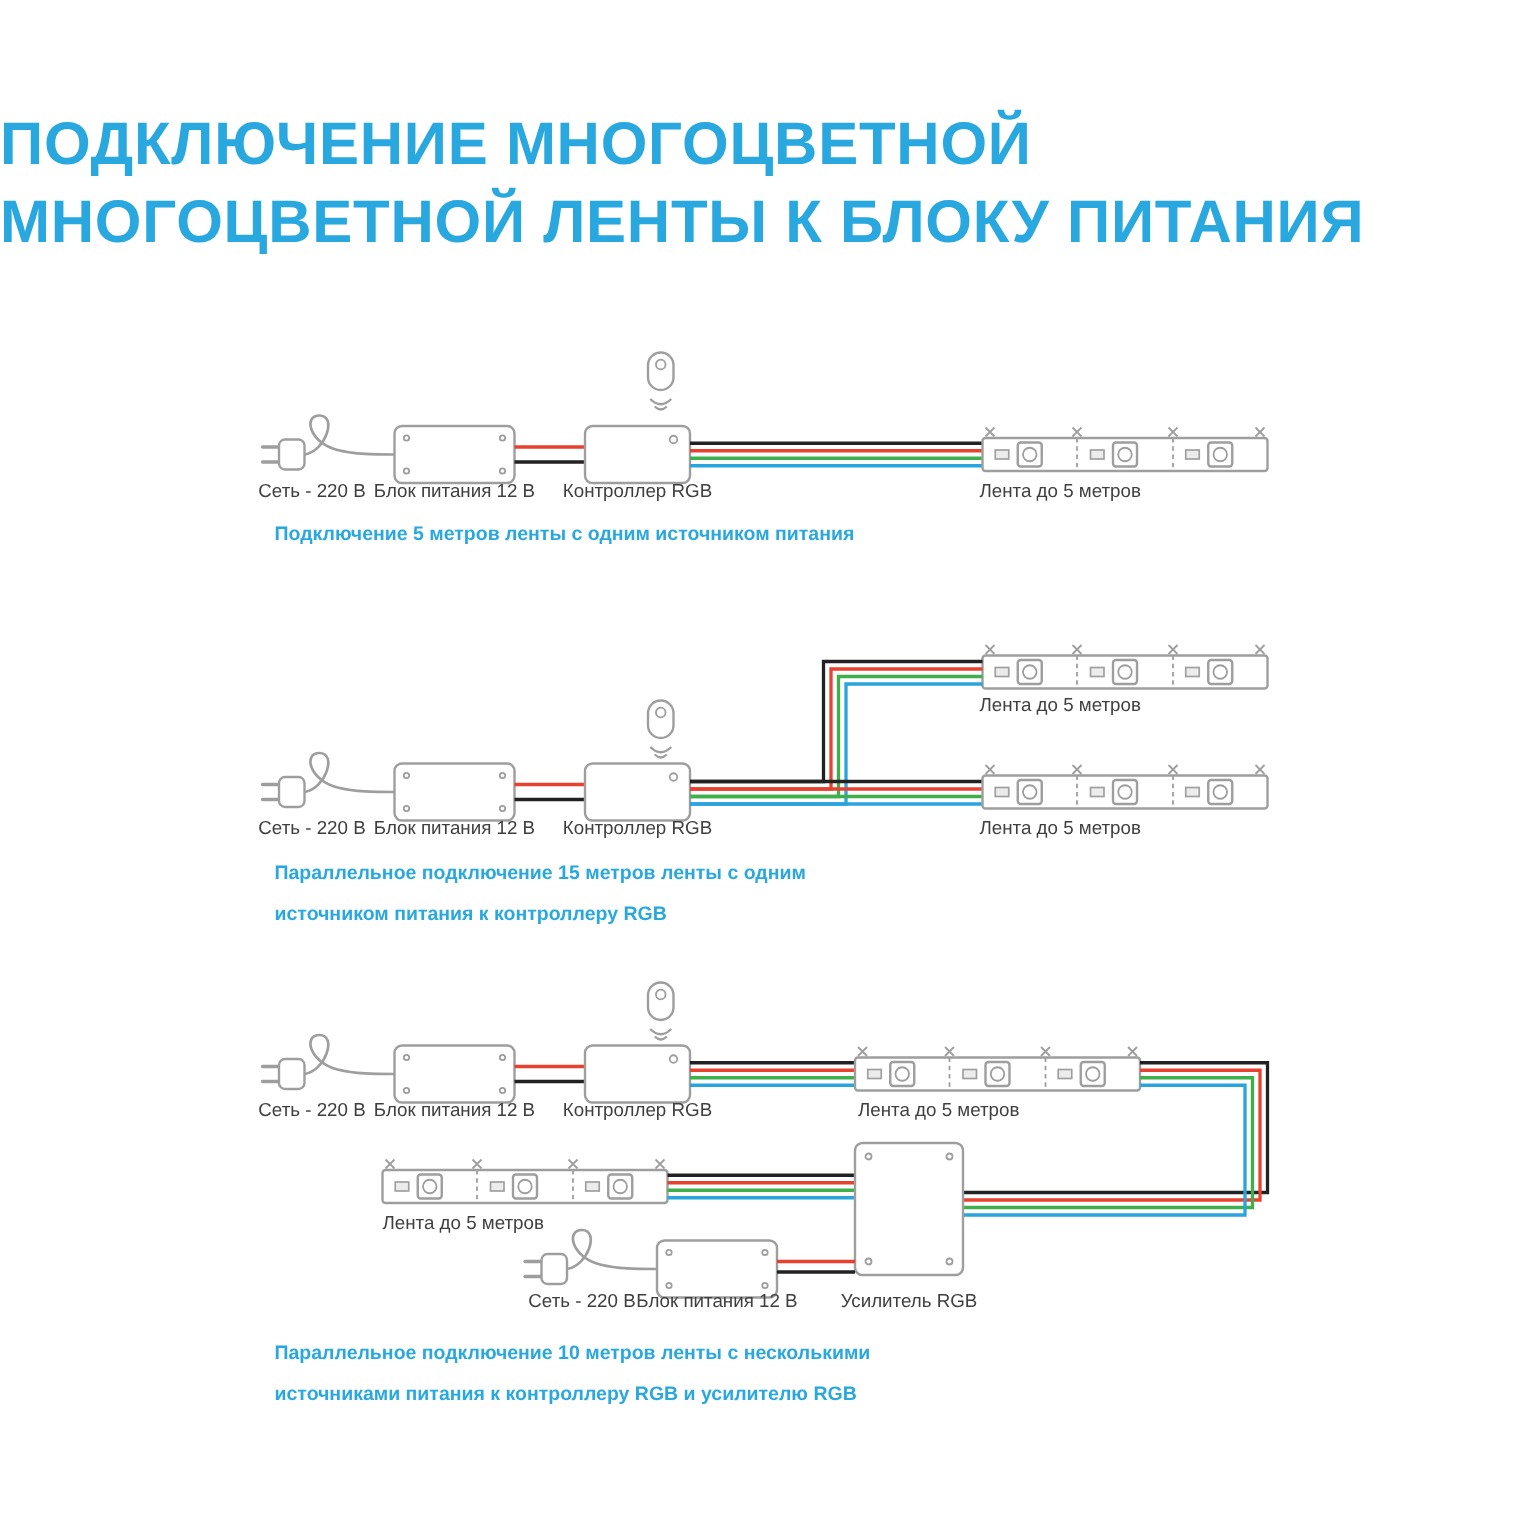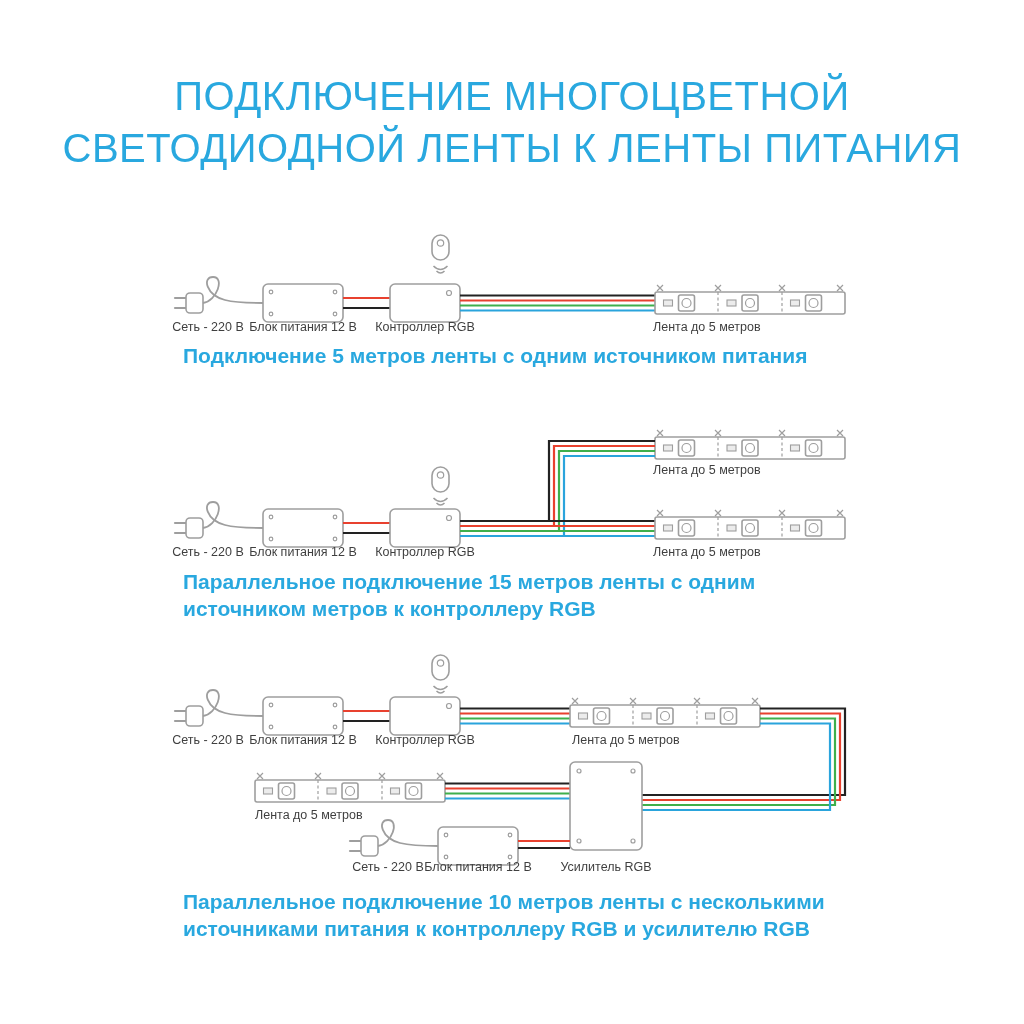--- a/index.html
+++ b/index.html
@@ -1,22 +1,22 @@
 <!DOCTYPE html>
 <html><head>
 <meta charset="utf-8">
 <style>
   *{margin:0;padding:0;box-sizing:border-box}
   html,body{background:#ffffff}
   body{width:1024px;height:1024px;font-family:"Liberation Sans",sans-serif}
   .page{position:relative;width:1024px;height:1024px;background:#fff;overflow:hidden}
-  .title{position:absolute;top:70px;left:0;width:100%;text-align:center;
-         color:#29a8df;font-size:40px;font-weight:400;line-height:52px;letter-spacing:.5px}
+  .title{position:absolute;top:70px;left:0;width:100%;
+         color:#29a8df;font-size:40px;font-weight:700;line-height:52px;letter-spacing:.5px}
   .caption{position:absolute;left:183px;width:720px;color:#29a8df;
-           font-size:21px;font-weight:700;line-height:27px}
+           font-size:13px;font-weight:700;line-height:27px}
   .caption div{white-space:nowrap}
   svg.diagram{position:absolute;left:0}
   text.lbl{font-size:12.5px;fill:#3f3f3f;font-family:"Liberation Sans",sans-serif}
   .o   {fill:#fff;stroke:#9e9e9e;stroke-width:1.6}
   .os  {fill:none;stroke:#9e9e9e;stroke-width:1.2}
   .os15{fill:none;stroke:#9e9e9e;stroke-width:1.5}
   .res {fill:#ececec;stroke:#9e9e9e;stroke-width:1.1}
   .prong{stroke:#9e9e9e;stroke-width:2.2;stroke-linecap:round}
   .cord{fill:none;stroke:#9e9e9e;stroke-width:1.8}
   .wire{fill:none;stroke-width:2.2;stroke-linejoin:miter}
@@ -25,21 +25,21 @@
   .w-green{stroke:#3faf4c}
   .w-blue {stroke:#2aa4dc}
 </style>
 </head>
 <body>
 
 <div class="page">
 
   <div class="title">
     <div>ПОДКЛЮЧЕНИЕ МНОГОЦВЕТНОЙ</div>
-    <div>СВЕТОДИОДНОЙ ЛЕНТЫ К ЛЕНТЫ ПИТАНИЯ</div>
+    <div>МНОГОЦВЕТНОЙ ЛЕНТЫ К БЛОКУ ПИТАНИЯ</div>
   </div>
 
   <svg width="0" height="0" style="position:absolute" aria-hidden="true">
     <defs>
       <g id="sym-plug">
         <line class="prong" x1="0" y1="-5" x2="11" y2="-5"></line>
         <line class="prong" x1="0" y1="5" x2="11" y2="5"></line>
         <rect class="o" x="11" y="-10" width="17" height="20" rx="4"></rect>
         <path class="cord" d="M28 0 C 42 -2 50 -26 38 -26 C 27 -26 31 -8 50 -3 C 62 0 74 0 88 0"></path>
       </g>
@@ -144,21 +144,21 @@
       <use href="#sym-strip" x="655" y="103"></use>
 
       <text class="lbl" x="208" y="131" text-anchor="middle">Сеть - 220 В</text>
       <text class="lbl" x="303" y="131" text-anchor="middle">Блок питания 12 В</text>
       <text class="lbl" x="425" y="131" text-anchor="middle">Контроллер RGB</text>
       <text class="lbl" x="653" y="131" text-anchor="start">Лента до 5 метров</text>
     </g>
   </svg>
   <div class="caption" style="top:568px">
     <div>Параллельное подключение 15 метров ленты с одним</div>
-    <div>источником метров к контроллеру RGB</div>
+    <div>источником питания к контроллеру RGB</div>
   </div>
 
   <svg class="diagram" style="top:645px" width="1024" height="235" viewBox="0 0 1024 235">
     <g>
       <use href="#sym-remote" x="432" y="10"></use>
       <use href="#sym-plug" x="175" y="71"></use>
       <use href="#sym-psu" x="263" y="71"></use>
       <g>
         <path class="wire w-red" d="M343 66 H390"></path>
         <path class="wire w-black" d="M343 76 H390"></path>

